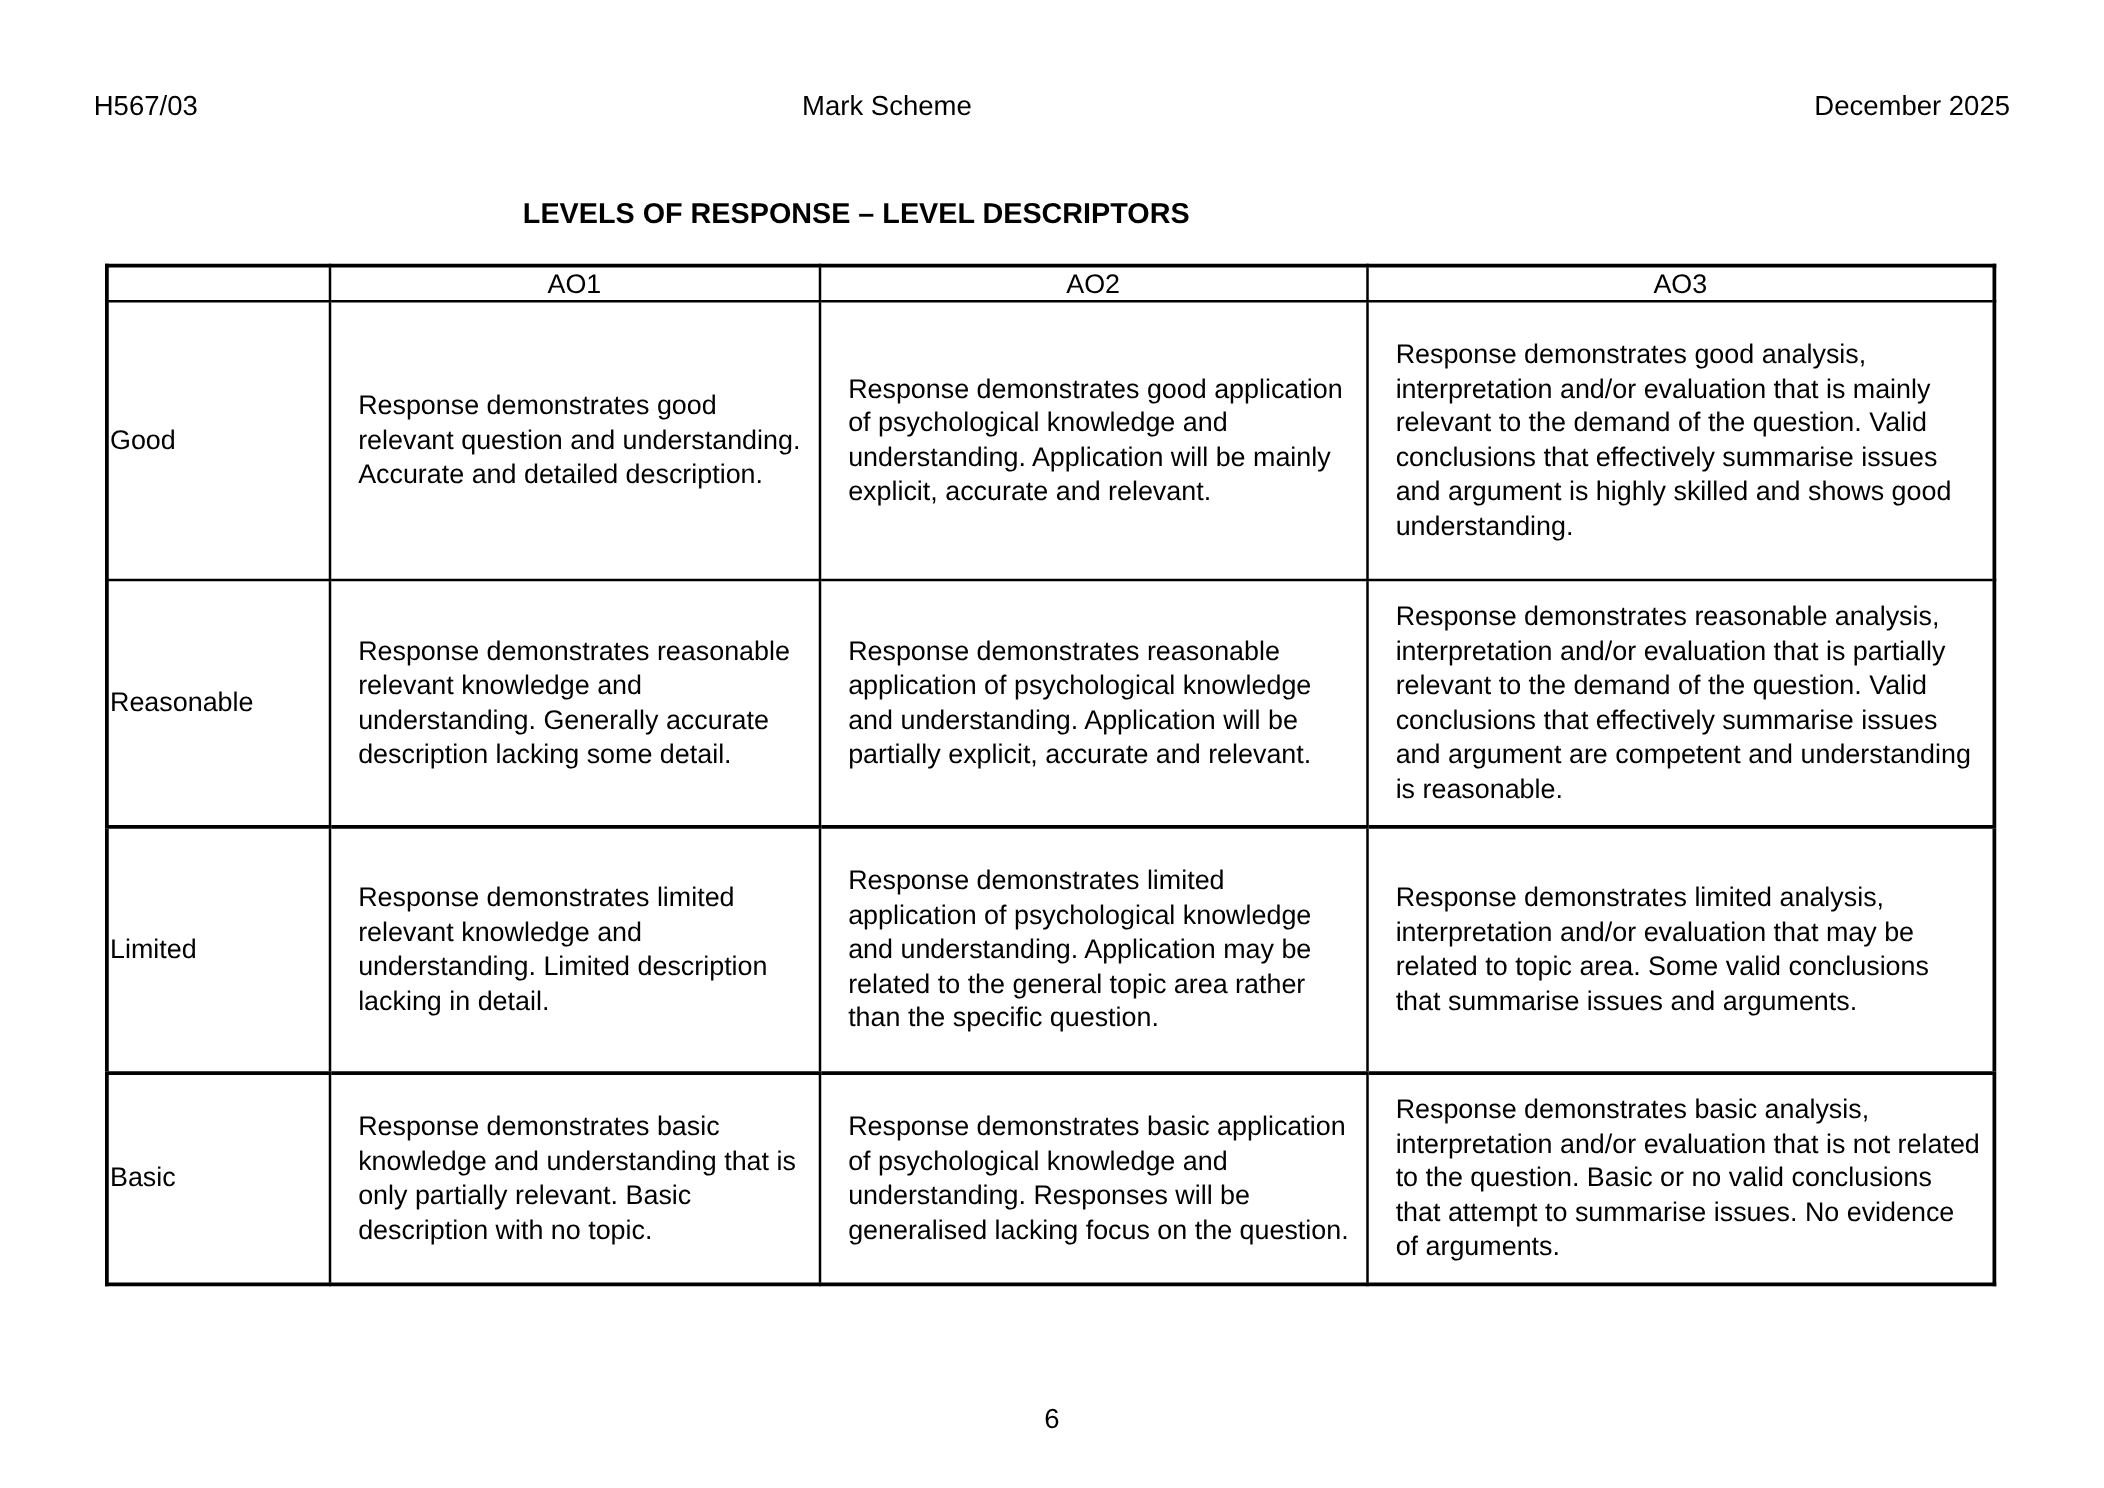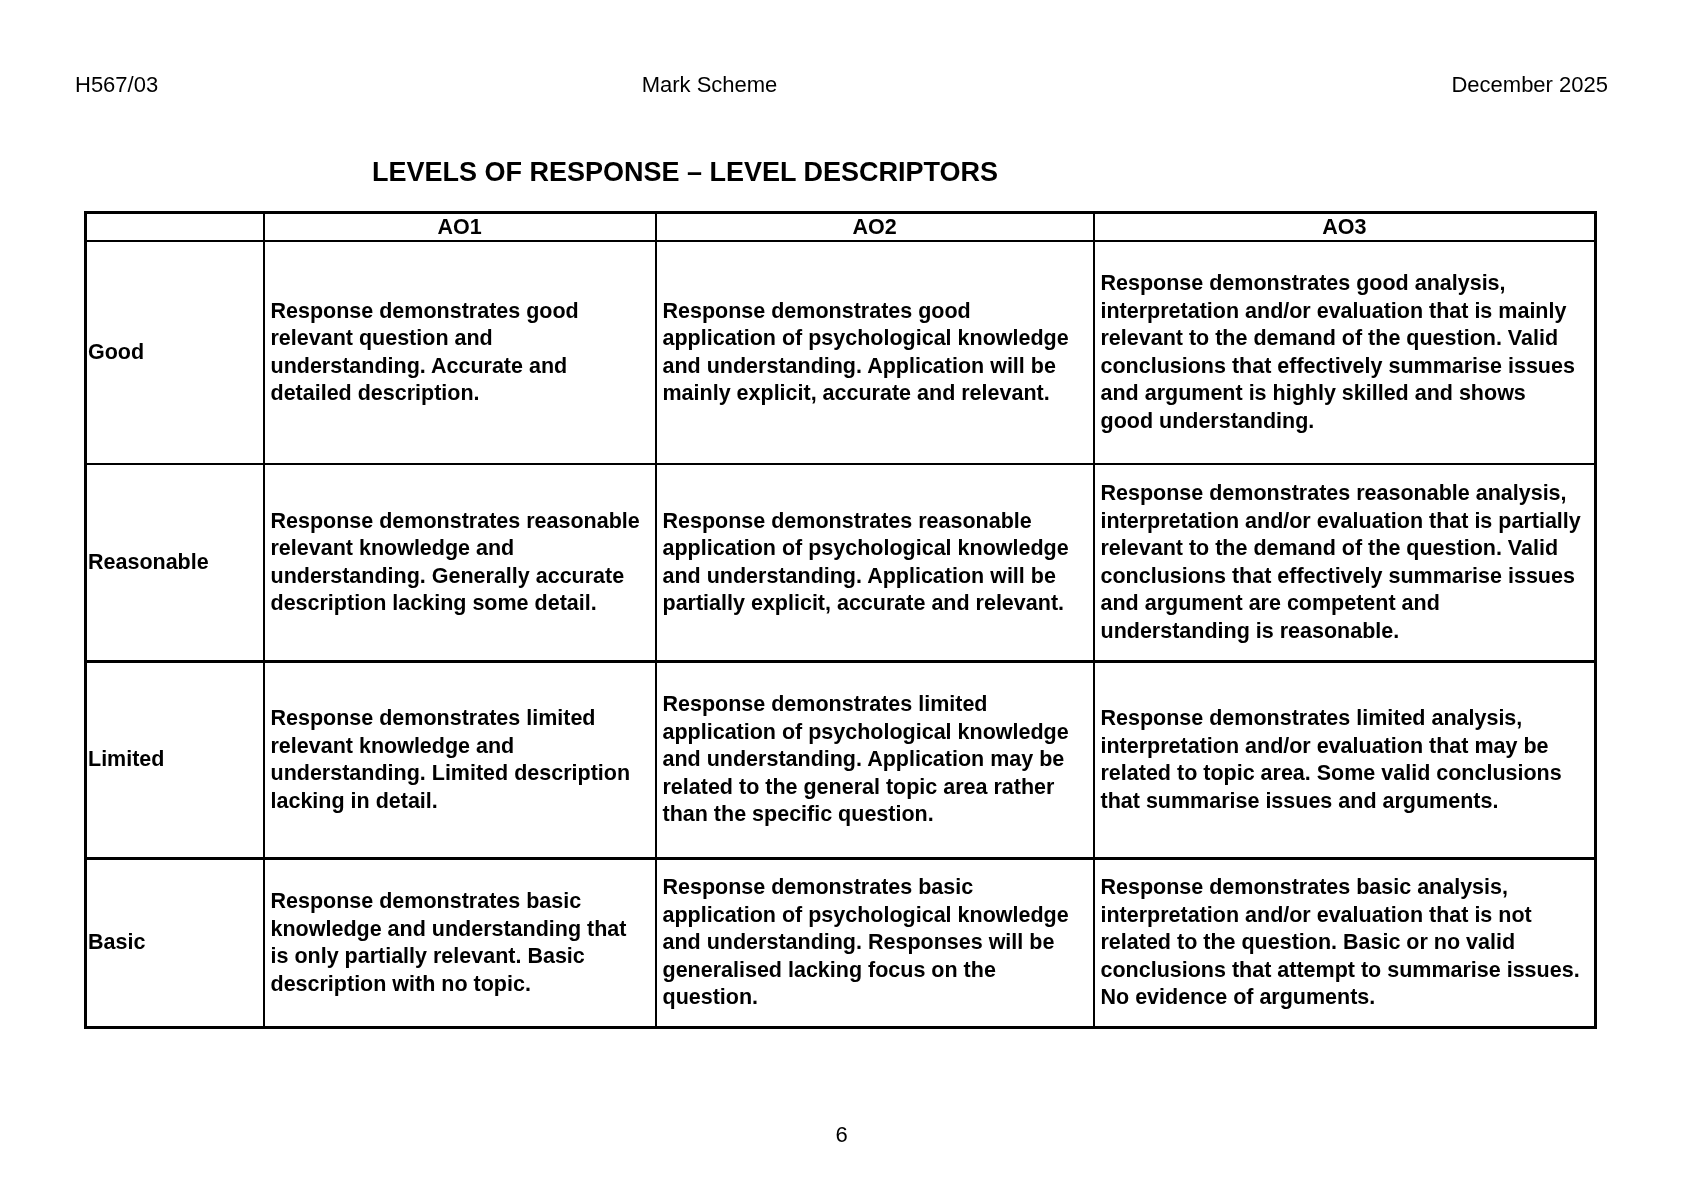--- a/index.html
+++ b/index.html
@@ -3,28 +3,28 @@
 <meta charset="utf-8">
 <style>
   html, body { margin:0; padding:0; background:#ffffff; }
   body { width:1683px; height:1190px; position:relative; overflow:hidden;
          font-family:"Liberation Sans", sans-serif; color:#000; }
   .hdr { position:absolute; top:72px; font-size:22px; }
   .hdr-left { left:75px; }
   .hdr-center { left:0; width:1419px; text-align:center; }
   .hdr-right { right:75px; }
   .title { position:absolute; top:157px; left:0; width:1370px; text-align:center;
-           font-size:27px; font-weight:bold; }
+           font-size:23px; font-weight:bold; }
   table.lvl { position:absolute; left:84px; top:211px; width:1510px;
               border-collapse:collapse; border:3px solid #000; table-layout:fixed; }
   table.lvl td, table.lvl th { border:2px solid #000; font-size:21.5px; line-height:27.5px;
-              font-weight:bold; vertical-align:middle;margin-top:48px; }
+              font-weight:normal; vertical-align:middle;margin-top:48px; }
   table.lvl th { height:26px; line-height:24px; text-align:center; padding:0; }
   table.lvl td.level { }
-  table.lvl td.desc { text-align:left; padding:0 10px 0 6px; }
+  table.lvl td.desc { text-align:left; padding:0 10px 0 22px; }
   tr.r-good td { height:219px; }
   tr.r-reasonable td { height:193px; }
   tr.r-limited td { height:192px; }
   tr.r-basic td { height:164px; }
   tr.thick td { border-top:3px solid #000; }
   .pagenum { position:absolute; top:1122px; left:0; width:1683px; text-align:center; font-size:22px; }
 </style>
 </head>
 <body>
 

